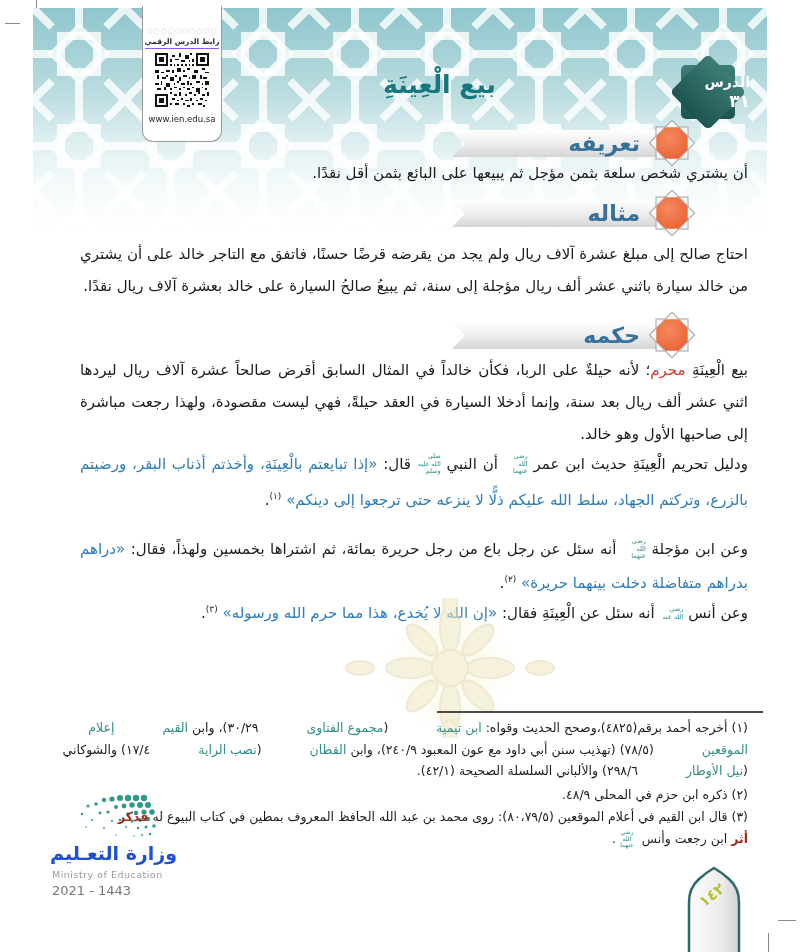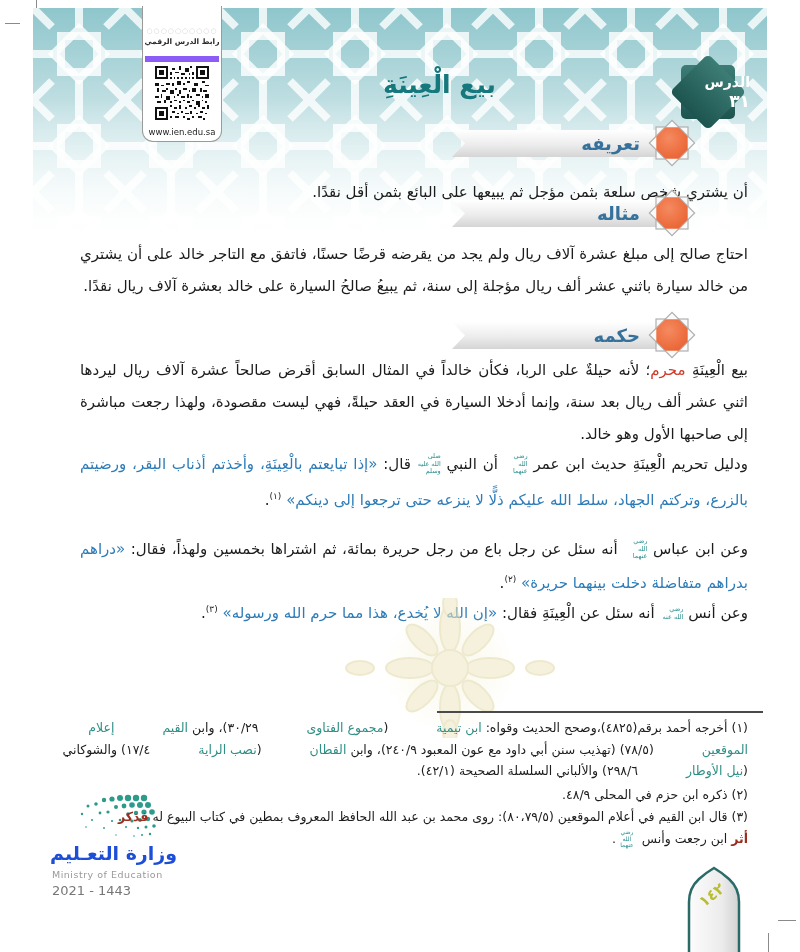--- a/index.html
+++ b/index.html
@@ -11,21 +11,21 @@
 
   
   #header-pattern { position:absolute; left:33px; top:8px; }
 
   
   #qr-bookmark { position:absolute; left:142px; top:6px; width:80px; height:136px;
      background:#fff; border:1px solid #9a9a9a; border-top:none; border-radius:0 0 11px 11px;
      z-index:5; display:flex; flex-direction:column; align-items:center; }
   #qr-lace { margin-top:22px; color:#cfcfcf; font-size:7px; letter-spacing:1px; line-height:6px; }
   #qr-label { margin-top:3px; font-size:7.5px; font-weight:bold; color:#2b2b2b;
-     border-bottom:6px solid #8b5cf6; padding-bottom:10px; direction:rtl; }
+     border-bottom:1px solid #8b5cf6; padding-bottom:2px; direction:rtl; }
   #qr-code { margin-top:4px; }
   #qr-url { margin-top:3px; font-size:8.5px; color:#222; }
 
   
   #lesson-badge { position:absolute; left:666px; top:50px; width:84px; height:84px; z-index:6; }
   #lesson-badge-text { position:absolute; left:666px; top:50px; width:84px; height:84px; z-index:7;
      display:flex; flex-direction:column; align-items:flex-start; justify-content:center;
      color:#fff; direction:rtl; }
   #lesson-badge-text .l1 { font-size:14px; font-weight:bold; }
   #lesson-badge-text .l2 { font-size:17px; font-weight:bold; margin-top:1px;margin-left:32px; }
@@ -35,21 +35,21 @@
      font-size:25px; font-weight:bold; color:#15787c; direction:rtl; }
 
   
   .banner { position:absolute; right:128px; width:220px; height:27px; z-index:4; }
   .banner .ribbon { position:absolute; left:0; top:0; width:100%; height:100%;
      background:linear-gradient(180deg,#ffffff 0%,#ececec 55%,#d5d5d5 100%);
      clip-path:polygon(0 0,100% 0,100% 100%,0 100%,13px 50%);
      filter:drop-shadow(0 1px 1px rgba(0,0,0,.28)); }
   .banner .star { position:absolute; top:-11px; right:-24px; width:48px; height:48px; }
   .banner .label { position:absolute; right:32px; top:0; height:27px; line-height:27px;
-     font-size:18px; font-weight:bold; color:#36719b; direction:rtl; }
+     font-size:22px; font-weight:bold; color:#36719b; direction:rtl; }
 
   
   .para { position:absolute; right:52px; width:668px; direction:rtl; text-align:justify;
      font-size:15px; line-height:32px; color:#1c1c1c; }
   .term-red { color:#cf3a2b; }
   .hadith { color:#2d7cb8; font-weight:normal; }
   sup.ref { font-size:9px; color:#1c1c1c; font-weight:normal; vertical-align:super; }
   .honorific { display:inline-block; width:24px; font-size:6.5px; line-height:1.15;
      color:#2a8f8f; text-align:right; vertical-align:middle; font-weight:normal; }
 
@@ -246,21 +246,21 @@
         </radialGradient>
           </defs>
         <rect x="8" y="8" width="32" height="32" fill="#fafafa" stroke="#b0b0b0" stroke-width="1.2"></rect>
         <rect x="8" y="8" width="32" height="32" fill="#fafafa" stroke="#b0b0b0" stroke-width="1.2" transform="rotate(45 24 24)"></rect>
         <polygon points="39.7,30.5 30.5,39.7 17.5,39.7 8.3,30.5 8.3,17.5 17.5,8.3 30.5,8.3 39.7,17.5" fill="url(#og1)"></polygon>
       </svg>
     </div>
     <div class="label">تعريفه</div>
   </div>
 
-  <p class="para" style="top:176px;"><span>أن يشتري شخص سلعة بثمن مؤجل ثم يبيعها على البائع بثمن أقل نقدًا.</span></p>
+  <p class="para" style="top:157px;"><span>أن يشتري شخص سلعة بثمن مؤجل ثم يبيعها على البائع بثمن أقل نقدًا.</span></p>
 
   <div class="banner" style="top:200px;">
     <div class="ribbon"></div>
     <div class="star">
       <svg width="48" height="48" xmlns="http://www.w3.org/2000/svg">
         <rect x="8" y="8" width="32" height="32" fill="#fafafa" stroke="#b0b0b0" stroke-width="1.2"></rect>
         <rect x="8" y="8" width="32" height="32" fill="#fafafa" stroke="#b0b0b0" stroke-width="1.2" transform="rotate(45 24 24)"></rect>
         <polygon points="39.7,30.5 30.5,39.7 17.5,39.7 8.3,30.5 8.3,17.5 17.5,8.3 30.5,8.3 39.7,17.5" fill="url(#og1)"></polygon>
       </svg>
     </div>
@@ -278,21 +278,21 @@
         <polygon points="39.7,30.5 30.5,39.7 17.5,39.7 8.3,30.5 8.3,17.5 17.5,8.3 30.5,8.3 39.7,17.5" fill="url(#og1)"></polygon>
       </svg>
     </div>
     <div class="label">حكمه</div>
   </div>
 
   <p class="para" style="top:354px;"><span>بيع الْعِينَةِ </span><span class="term-red">محرم</span><span>؛ لأنه حيلةٌ على الربا، فكأن خالداً في المثال السابق أقرض صالحاً عشرة آلاف ريال ليردها اثني عشر ألف ريال بعد سنة، وإنما أدخلا السيارة في العقد حيلةً، فهي ليست مقصودة، ولهذا رجعت مباشرة إلى صاحبها الأول وهو خالد.</span></p>
 
   <p class="para" style="top:448px;"><span>ودليل تحريم الْعِينَةِ حديث ابن عمر </span><span class="honorific">رضي الله عنهما</span><span> أن النبي </span><span class="honorific">صلى الله عليه وسلم</span><span> قال: </span><span class="hadith">«إذا تبايعتم بالْعِينَةِ، وأخذتم أذناب البقر، ورضيتم بالزرع، وتركتم الجهاد، سلط الله عليكم ذلًّا لا ينزعه حتى ترجعوا إلى دينكم»</span> <sup class="ref">(١)</sup><span>.</span></p>
 
-  <p class="para" style="top:534px; line-height:30px;"><span>وعن ابن عباس </span><span class="honorific">رضي الله عنهما</span><span> أنه سئل عن رجل باع من رجل حريرة بمائة، ثم اشتراها بخمسين ولهذاً، فقال: </span><span class="hadith">«دراهم بدراهم متفاضلة دخلت بينهما حريرة»</span> <sup class="ref">(٢)</sup><span>.</span></p>
+  <p class="para" style="top:534px; line-height:30px;"><span>وعن ابن مؤجلة </span><span class="honorific">رضي الله عنهما</span><span> أنه سئل عن رجل باع من رجل حريرة بمائة، ثم اشتراها بخمسين ولهذاً، فقال: </span><span class="hadith">«دراهم بدراهم متفاضلة دخلت بينهما حريرة»</span> <sup class="ref">(٢)</sup><span>.</span></p>
 
   <p class="para" style="top:594px; line-height:30px;"><span>وعن أنس </span><span class="honorific">رضي الله عنه</span><span> أنه سئل عن الْعِينَةِ فقال: </span><span class="hadith">«إن الله لا يُخدع، هذا مما حرم الله ورسوله»</span> <sup class="ref">(٣)</sup><span>.</span></p>
 
   <div id="ornament">
     <svg width="240" height="140" xmlns="http://www.w3.org/2000/svg">
       <defs>
         <radialGradient id="orn" cx="0.5" cy="0.5" r="0.5">
           <stop offset="0" stop-color="#f4f0d4" stop-opacity="0.9"></stop>
           <stop offset="1" stop-color="#f4f0d4" stop-opacity="0"></stop>
         </radialGradient>

